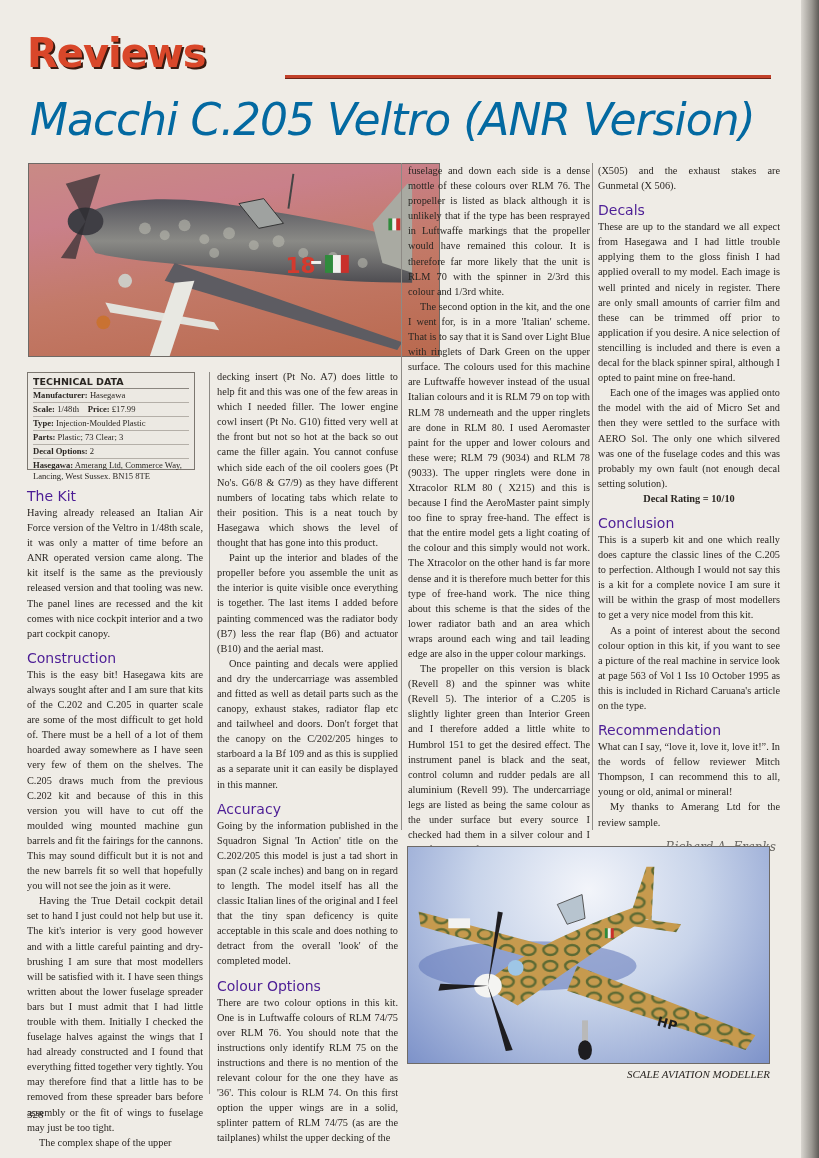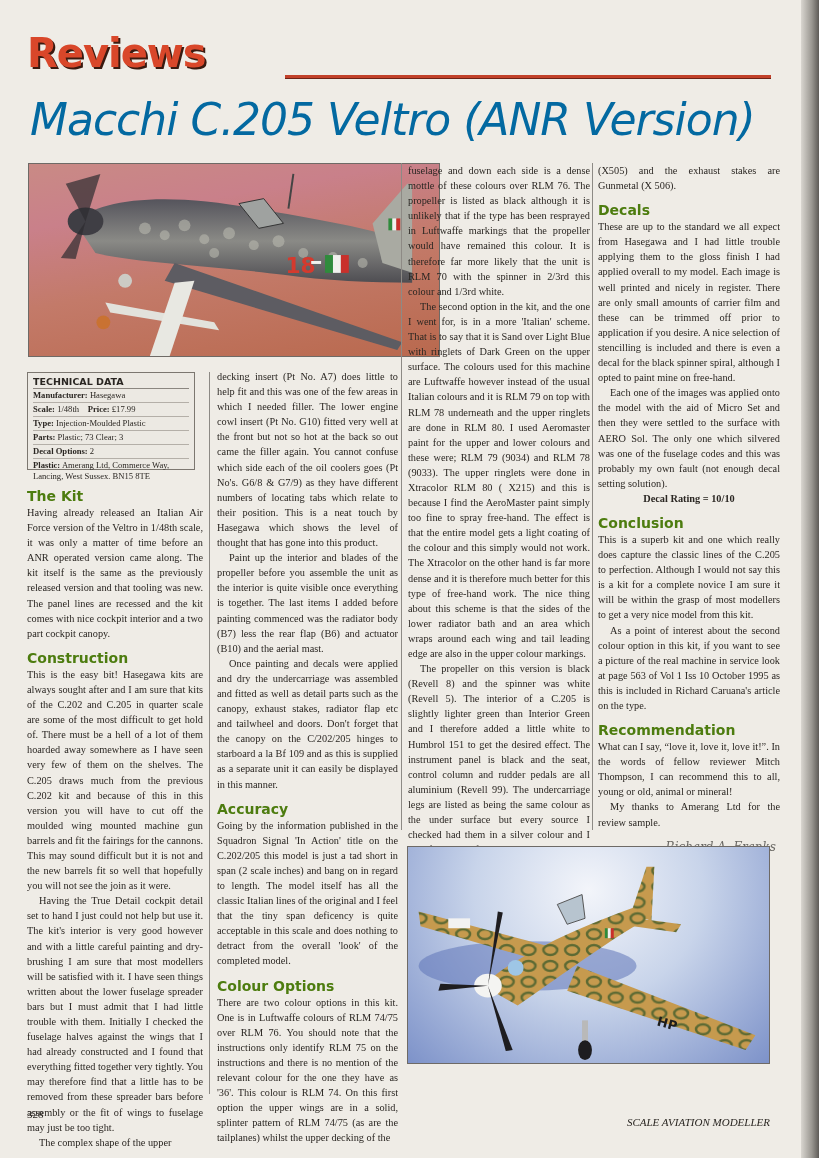--- a/index.html
+++ b/index.html
@@ -34,22 +34,22 @@
     font-size: 44px; letter-spacing: -1px; color: #0369a1;
   }
   .col {
     position: absolute;
     font-size: 10.3px; line-height: 15.1px;
     text-align: justify;
   }
   .col p { text-indent: 0; }
   .col p.indent { text-indent: 12px; }
   .col h2 {
-    font-family: "DejaVu Sans", sans-serif; font-weight: bold;
-    font-size: 14px; line-height: 18px; color: #4d7c0f;
+    font-family: "DejaVu Sans", sans-serif; font-weight: normal;
+    font-size: 14px; line-height: 18px; color: #4c1d95;
     margin-top: 8px;
   }
   .col h2.first { margin-top: 0; }
   .col1 { left: 27px; top: 487px; width: 176px; }
   .col2 { left: 217px; top: 369px; width: 181px; }
   .col3 { left: 408px; top: 163px; width: 182px; }
   .col4 { left: 598px; top: 163px; width: 182px; }
   .col-rule {
     position: absolute; width: 1px; background: #8d8a85;
   }
@@ -81,21 +81,21 @@
   .fig-bottom {
     position: absolute; left: 407px; top: 846px; width: 363px; height: 218px;
     border: 1px solid #6e6a66; overflow: hidden;
     background: radial-gradient(ellipse at 50% 20%, #f3f5fa 0%, #c8d4ea 45%, #7d92c9 100%);
   }
   .fig-bottom svg, .fig-top svg { width: 100%; height: 100%; display: block; }
   .footer-page {
     position: absolute; left: 27px; top: 1108px; font-size: 11px;
   }
   .footer-mag {
-    position: absolute; left: 593px; top: 1116px; font-size: 11px; font-style: italic;
+    position: absolute; left: 593px; top: 1068px; font-size: 11px; font-style: italic;
     width: 177px; text-align: right;
   }
 </style>
 </head>
 <body>
 
 <div class="page-edge"></div>
 
 <div class="header">
   <div class="reviews-title">Reviews</div>
@@ -175,21 +175,21 @@
   </div>
   <div class="tech-row">
     <b>Parts:</b>
     <span>Plastic; 73 Clear; 3</span>
   </div>
   <div class="tech-row">
     <b>Decal Options:</b>
     <span>2</span>
   </div>
   <div class="tech-row">
-    <b>Plastic:</b>
+    <b>Hasegawa:</b>
     <span>Amerang Ltd, Commerce Way, Lancing, West Sussex. BN15 8TE</span>
   </div>
 </div>
 
 <div class="col col1">
   <h2 class="first">The Kit</h2>
   <p>Having already released an Italian Air Force version of the Veltro in 1/48th scale, it was only a matter of time before an ANR operated version came along. The kit itself is the same as the previously released version and that tooling was new. The panel lines are recessed and the kit comes with nice cockpit interior and a two part cockpit canopy.</p>
   <h2>Construction</h2>
   <p>This is the easy bit! Hasegawa kits are always sought after and I am sure that kits of the C.202 and C.205 in quarter scale are some of the most difficult to get hold of. There must be a hell of a lot of them hoarded away somewhere as I have seen very few of them on the shelves. The C.205 draws much from the previous C.202 kit and because of this in this version you will have to cut off the moulded wing mounted machine gun barrels and fit the fairings for the cannons. This may sound difficult but it is not and the new barrels fit so well that hopefully you will not see the join as it were.</p>
   <p class="indent">Having the True Detail cockpit detail set to hand I just could not help but use it. The kit's interior is very good however and with a little careful painting and dry-brushing I am sure that most modellers will be satisfied with it. I have seen things written about the lower fuselage spreader bars but I must admit that I had little trouble with them. Initially I checked the fuselage halves against the wings that I had already constructed and I found that everything fitted together very tightly. You may therefore find that a little has to be removed from these spreader bars before assembly or the fit of wings to fuselage may just be too tight.</p>

